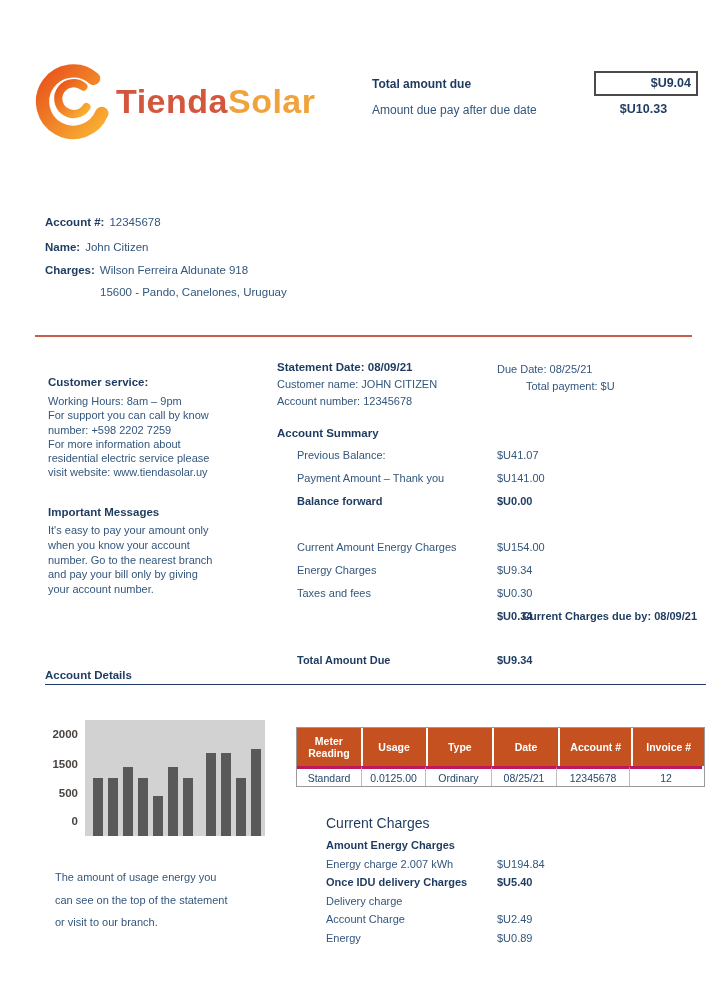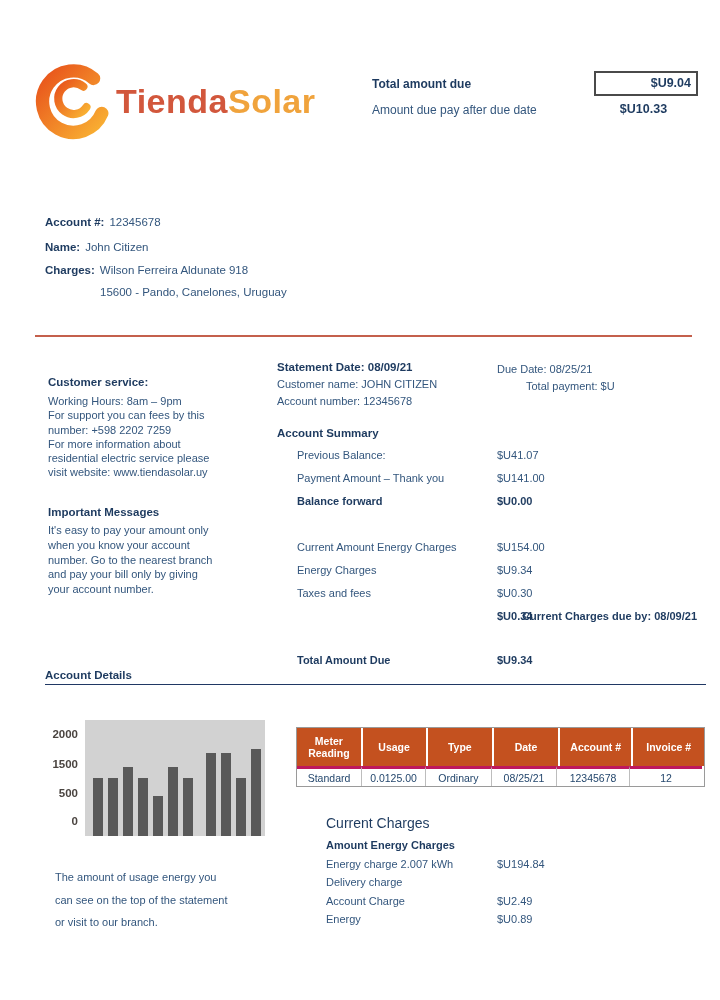--- a/index.html
+++ b/index.html
@@ -117,21 +117,21 @@
   <div class="abs acct-line acct-l3">
     <span class="lbl">Charges:</span><span>Wilson Ferreira  Aldunate 918</span>
   </div>
   <div class="abs acct-line acct-l4">15600 - Pando, Canelones, Uruguay</div>
 
   <div class="abs divider"></div>
 
   <div class="abs cs-head">Customer service:</div>
   <div class="abs cs-body">
     <div>Working Hours: 8am – 9pm</div>
-    <div>For support you can fees by this</div>
+    <div>For support you can call by know</div>
     <div>number: +598 2202 7259</div>
     <div>For more information about</div>
     <div>residential electric service please</div>
     <div>visit website: www.tiendasolar.uy</div>
   </div>
   <div class="abs im-head">Important Messages</div>
   <div class="abs im-body">
     <div>It's easy to pay your amount only</div>
     <div>when you know your account</div>
     <div>number. Go to the nearest branch</div>
@@ -231,20 +231,24 @@
   <div class="abs cc-head">Current Charges</div>
   <div class="abs cc-body">
     <div class="cc-row boldrow">
       <span>Amount Energy Charges</span>
       <span class="val"></span>
     </div>
     <div class="cc-row">
       <span>Energy charge 2.007 kWh</span>
       <span class="val">$U194.84</span>
     </div>
+    <div class="cc-row boldrow">
+      <span>Once IDU delivery Charges</span>
+      <span class="val">$U5.40</span>
+    </div>
     <div class="cc-row">
       <span>Delivery charge</span>
       <span class="val"></span>
     </div>
     <div class="cc-row">
       <span>Account Charge</span>
       <span class="val">$U2.49</span>
     </div>
     <div class="cc-row">
       <span>Energy</span>

